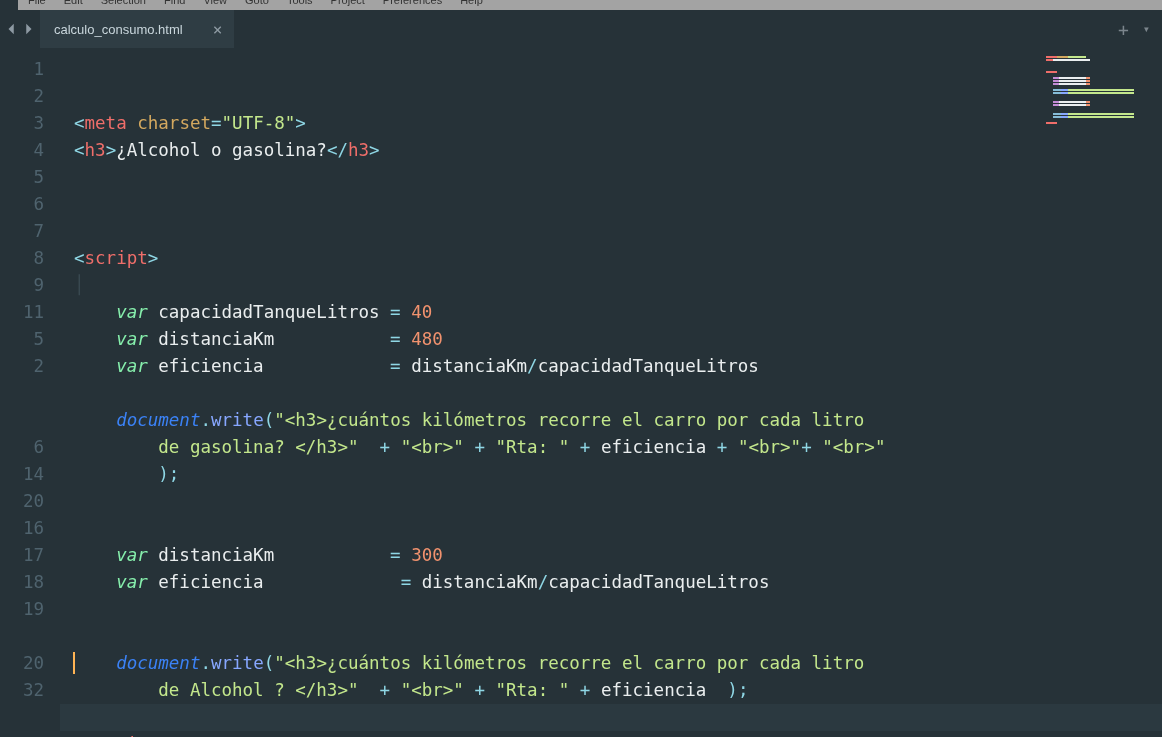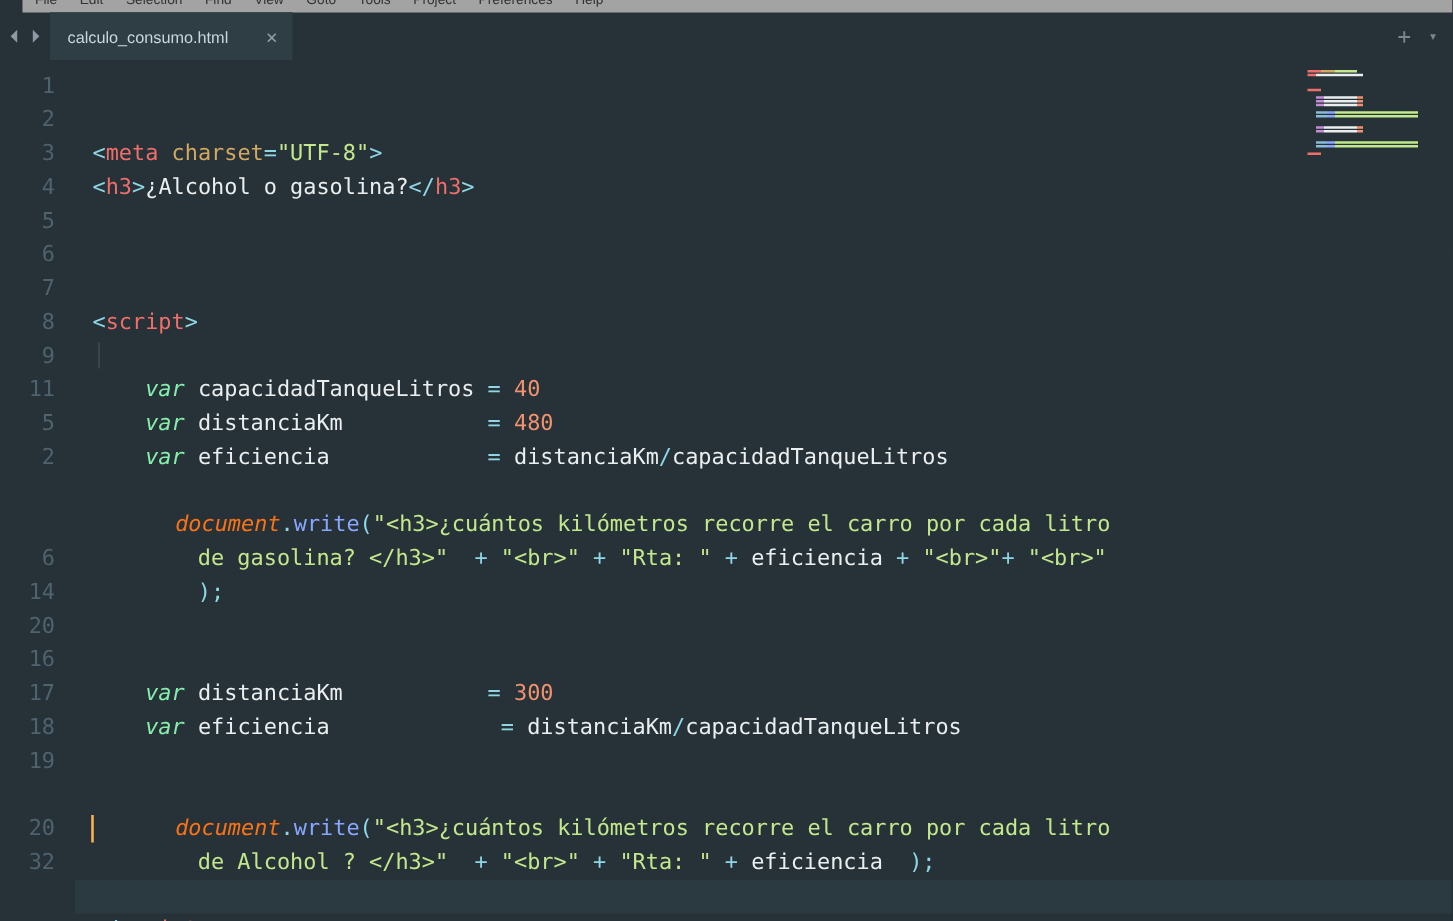--- a/index.html
+++ b/index.html
@@ -23,21 +23,21 @@
   .code-line.wrap { padding-left:0; }
   .cl { color:#eaeeef; }
   .pu { color:#8fd7e5; }         
   .tg { color:#ef6e6a;margin-top:47px; }         
   .kw { color:#86efac; font-style:italic; } 
   .va { color:#eaeeef; }
   .nu { color:#f1926e; }         
   .st { color:#c3e78c; }         
   .at { color:#d3a85f; }         
   .fn { color:#87a7ff; }         
-  .obj{ color:#f97316; font-style:italic;margin-left:24px; }
+  .obj{ color:#3b82f6; font-style:italic; }
   .cursor-line { background:#2b3940; }
   .cursor-mark { position:absolute; width:2px; height:22px; background:#ffb454; left:73px; top:calc(8px + 27px*19 + 2px); }
   .indent-guide { color:#3a4a52; }
   .minimap { position:absolute; top:8px; right:6px; width:110px; height:120px; background:linear-gradient(#263238,#263238); }
   .minimap .mm-line { height:2px; margin-bottom:1px; }
   .minimap .c1{background:linear-gradient(90deg,#ef6e6a 0 10%,#d3a85f 10% 20%,#c3e78c 20% 36%,transparent 36%);}
   .minimap .c2{background:linear-gradient(90deg,#ef6e6a 0 6%,#eaeeef 6% 40%,transparent 40%);}
   .minimap .c3{background:transparent;}
   .minimap .c4{background:linear-gradient(90deg,#ef6e6a 0 10%,transparent 10%);}
   .minimap .c5{background:linear-gradient(90deg,transparent 0 6%,#c38cd6 6% 12%,#eaeeef 12% 36%,#f1926e 36% 40%,transparent 40%);}

